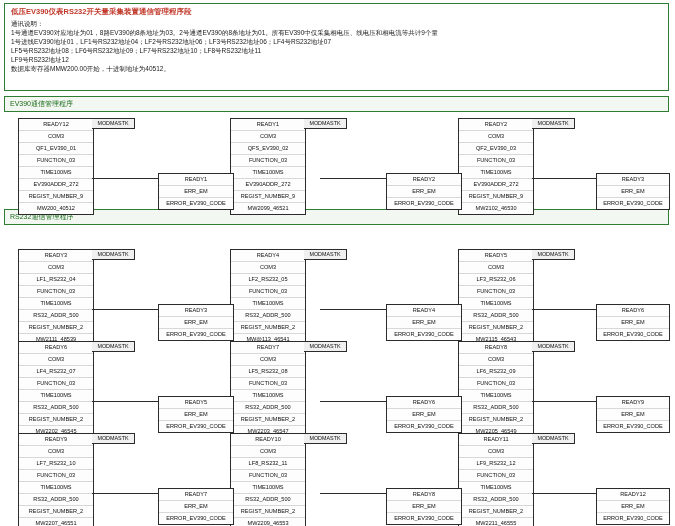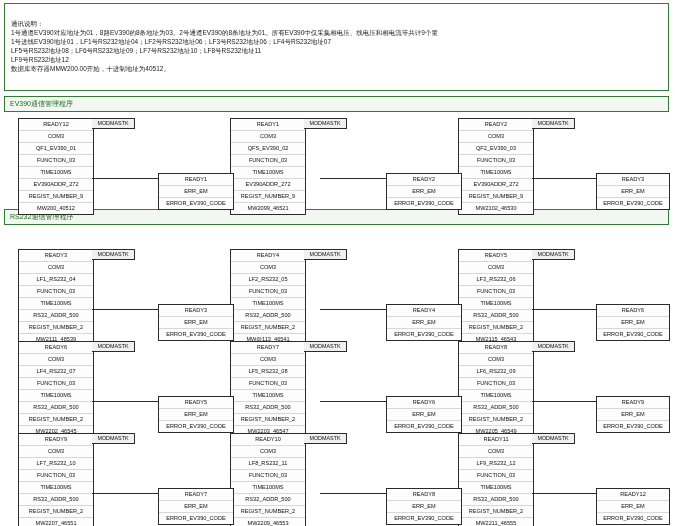--- a/index.html
+++ b/index.html
@@ -29,20 +29,21 @@
   .hline{position:absolute;height:1px;background:#2b2b2b;}
 
   .wm{position:absolute;right:6px;bottom:4px;font-size:8px;color:#c9c9c9;letter-spacing:1px;}
 </style>
 </head>
 <body>
 
 <div class="page">
 
   <div class="note-box">
+    <div class="note-title">低压EV390仪表RS232开关量采集装置通信管理程序段</div>
     <div class="note-line" style="top:15px">通讯说明：</div>
     <div class="note-line" style="top:24px">1号通道EV390对应地址为01，8路EV390的8条地址为03。2号通道EV390的8条地址为01。所有EV390中仅采集相电压、线电压和相电流等共计9个量</div>
     <div class="note-line" style="top:33px">1号进线EV390地址01，LF1号RS232地址04；LF2号RS232地址06；LF3号RS232地址06；LF4号RS232地址07</div>
     <div class="note-line" style="top:42px">LF5号RS232地址08；LF6号RS232地址09；LF7号RS232地址10；LF8号RS232地址11</div>
     <div class="note-line" style="top:51px">LF9号RS232地址12</div>
     <div class="note-line" style="top:60px">数据库寄存器MMW200.00开始，十进制地址为40512。</div>
   </div>
 
   <div class="sect" style="top:96px">
     <span>EV390通信管理程序</span>

